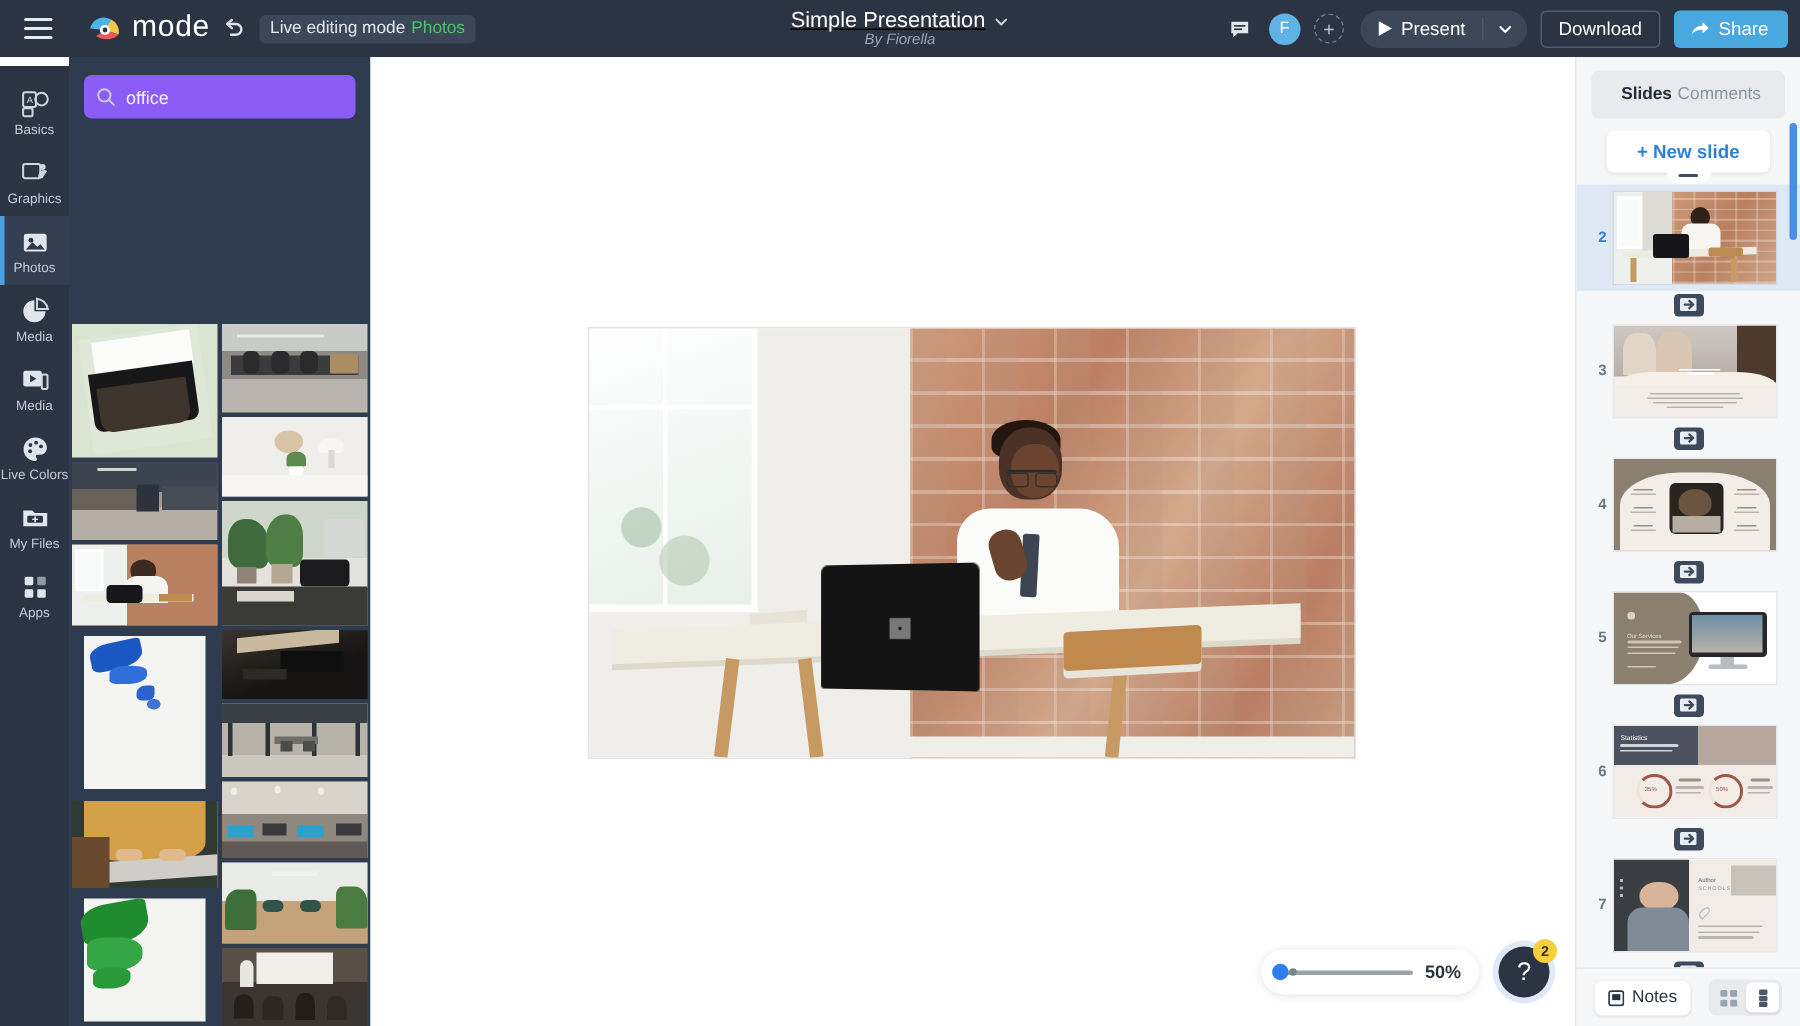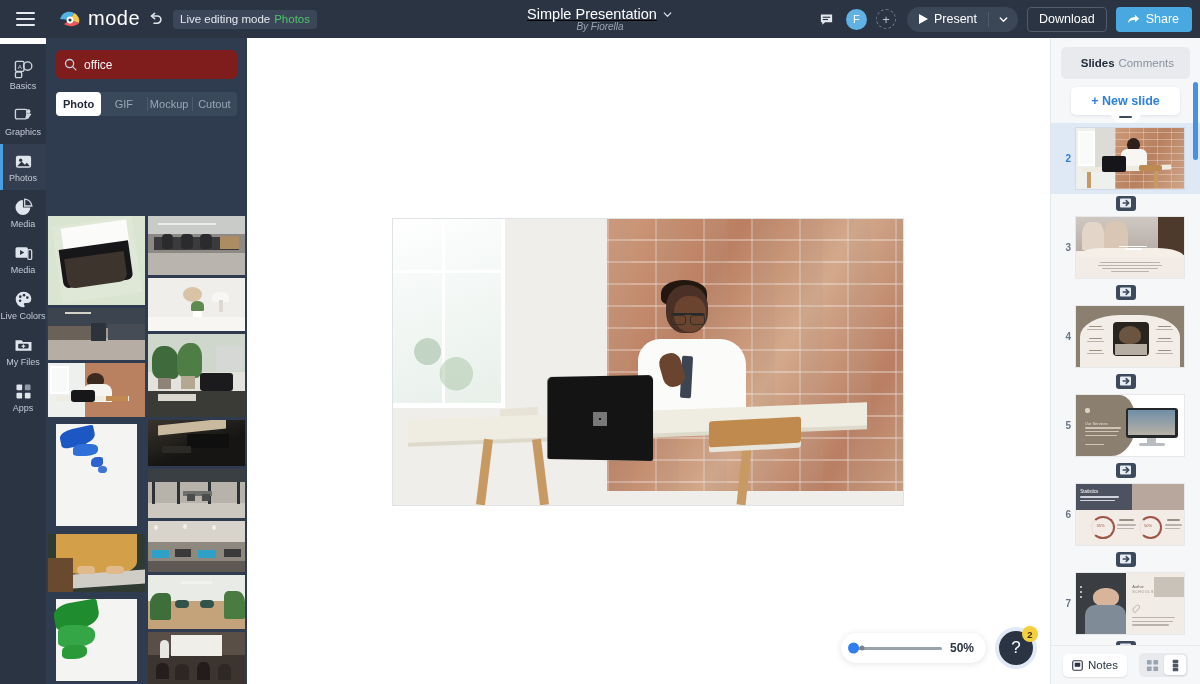--- a/index.html
+++ b/index.html
@@ -97,21 +97,21 @@
   }
   .rail-label { color: #c3cbd6; font-size: 9px; line-height: 11px; text-align: center; }
   .rail-ic { width: 20px; height: 20px; display: flex; align-items: center; justify-content: center; }
 
   
   .panel {
     position: absolute; left: 46px; top: 38px; width: 201px; height: 646px;
     background: #2f3c4f; overflow: hidden;
   }
   .search-box {
-    margin: 12px 10px 0; height: 29px; background: #7f1d1d; border-radius: 5px;
+    margin: 12px 10px 0; height: 29px; background: #8b5cf6; border-radius: 5px;
     display: flex; align-items: center; padding: 0 8px; gap: 7px;
   }
   .search-input {
     flex: 1; background: transparent; border: none; outline: none;
     color: #f0f3f7; font-size: 12px; font-family: "Liberation Sans", sans-serif;
   }
   .search-input::placeholder { color: #8d99a8; }
   .search-clear { color: #dfe5ec; font-size: 15px; cursor: pointer; line-height: 1; }
 
   .btn-row { display: flex; gap: 8px; margin: 14px 10px 0; }
@@ -544,34 +544,20 @@
         <svg width="13" height="13" viewBox="0 0 14 14">
           <circle cx="6" cy="6" r="4.4" fill="none" stroke="#c8d1dc" stroke-width="1.4"></circle>
           <path d="M9.3 9.3 L12.8 12.8" stroke="#c8d1dc" stroke-width="1.4" stroke-linecap="round"></path>
         </svg>
       </span>
       <input class="search-input" type="text" value="office" style="">
       <span class="search-clear">✕</span>
     </div>
 
 
-    <div class="tabs">
-      <div class="tab active">
-          <span>Photo</span>
-        </div>
-      <div class="tab">
-          <span>GIF</span>
-        </div>
-      <div class="tab">
-          <span>Mockup</span>
-        </div>
-      <div class="tab">
-          <span>Cutout</span>
-        </div>
-    </div>
 
     <div class="photo-grid">
 
       <div class="pcol">
         <div class="ph" style="height:120px;background:#d9e4d1;">
           <div style="position:absolute;left:9%;top:6%;width:82%;height:86%;background:#dfe8d7;transform:rotate(-8deg)"></div>
           <div style="position:absolute;left:14%;top:9%;width:68%;height:26%;background:#fbfbf9;transform:rotate(-8deg)"></div>
           <div style="position:absolute;left:13%;top:32%;width:72%;height:44%;background:#17171a;transform:rotate(-8deg);border-radius:0 0 6px 6px"></div>
           <div style="position:absolute;left:19%;top:44%;width:62%;height:34%;background:#3e342e;transform:rotate(-8deg);border-radius:0 0 8px 8px"></div>
         </div>

